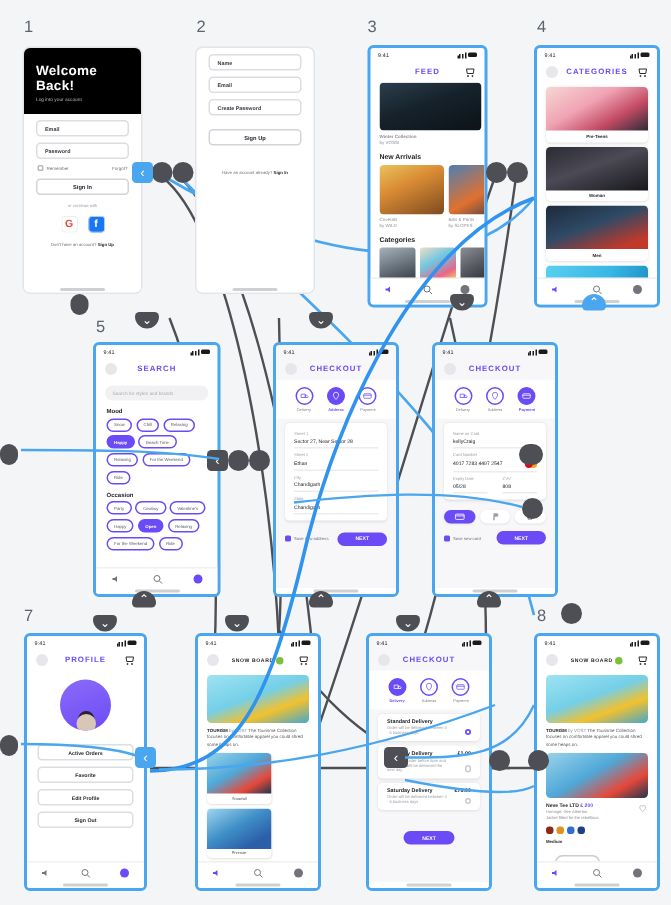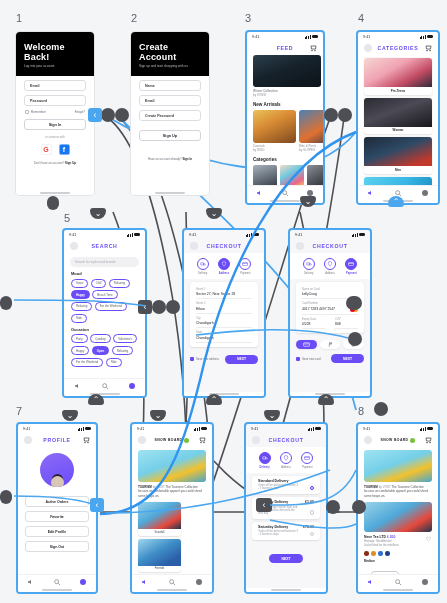--- a/index.html
+++ b/index.html
@@ -251,24 +251,20 @@
         <b>Sign Up</b>
       </div>
     </div>
     <div class="homebar">
         <span></span>
       </div>
   </div>
 
   <div class="fnum" style="left:131px;top:12px">2</div>
   <div class="frame plain" style="left:131px;top:32px;width:78px;height:163px">
-    <div class="hero-black">
-      <h1>Create Account</h1>
-      <p>Sign up and start shopping with us</p>
-    </div>
     <div class="body">
       <div class="field">Name</div>
       <div class="field">Email</div>
       <div class="field">Create Password</div>
       <div class="btn-outline" style="margin-top:9px">Sign Up</div>
       <div class="footnote" style="margin-top:16px">
         <span>Have an account already?</span>
         <b>Sign In</b>
       </div>
     </div>

